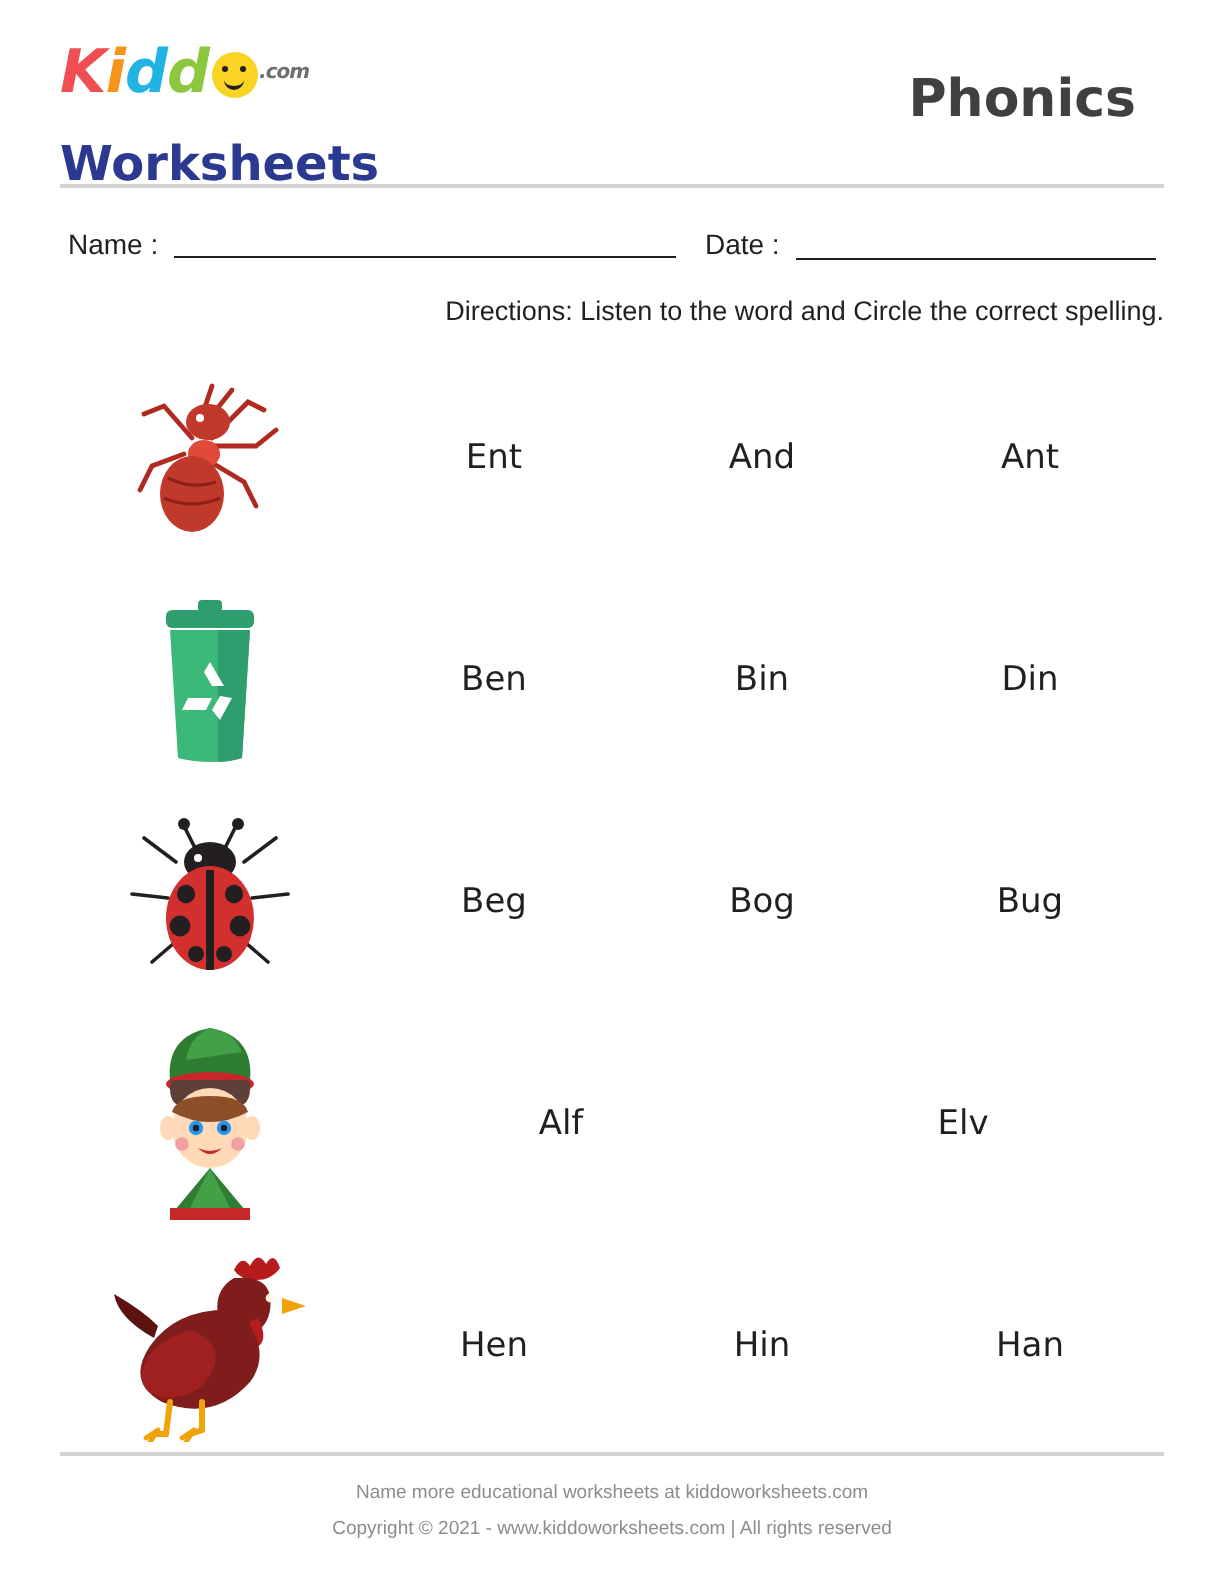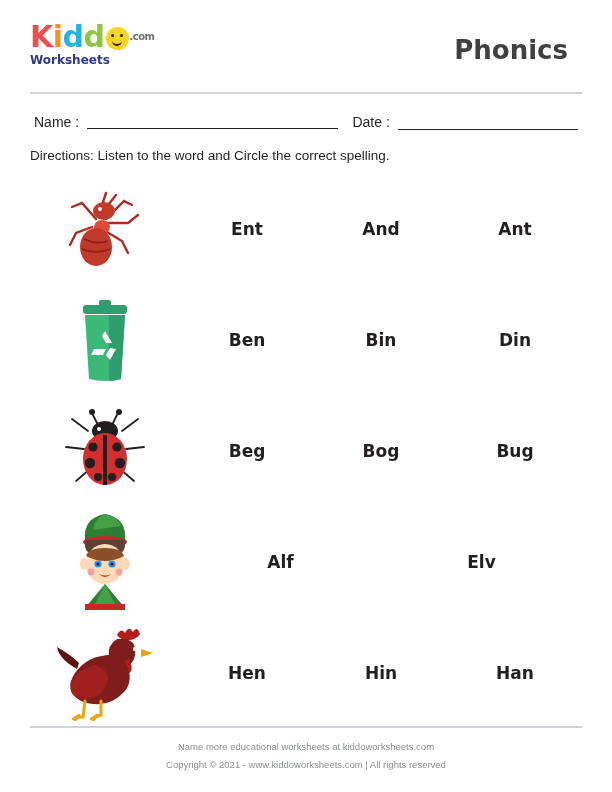--- a/index.html
+++ b/index.html
@@ -38,20 +38,21 @@
     width: 160px;
     height: 56px;
     line-height: 1;
     user-select: none;
   }
   .logo-kiddo {
     font-size: 30px;
     font-weight: bold;
     letter-spacing: -0.5px;
     font-family: "DejaVu Sans", sans-serif;
+    font-style: italic;
   }
   .logo-kiddo span { display: inline-block; }
   .lk1 { color: #f04e53; }
   .lk2 { color: #f7941e; }
   .lk3 { color: #21b4e2; }
   .lk4 { color: #8dc63f; }
   .smiley {
     display: inline-block;
     width: 23px; height: 23px;
     border-radius: 50%;
@@ -77,25 +78,25 @@
     border-bottom: 2px solid #231f20;
     border-radius: 0 0 10px 10px;
   }
   .logo-dotcom {
     font-size: 10px;
     color: #6d6e71;
     vertical-align: 7px;
     font-weight: bold;
   }
   .logo-ws {
-    font-size: 12px;
+    font-size: 24px;
     font-weight: bold;
     color: #2b3990;
     letter-spacing: 0px;
-    margin-top: 2px;
+    margin-top: 18px;
     font-family: "DejaVu Sans", sans-serif;
   }
   .sheet-title {
     font-size: 26px;
     font-weight: bold;
     color: #404040;
     padding-right: 14px;
     font-family: "DejaVu Sans", sans-serif;
     text-align: right;
   }
@@ -117,21 +118,21 @@
   .nd-line {
     flex: 1;
     border-bottom: 1.5px solid #231f20;
     margin-left: 8px;
     height: 14px;
   }
   .nd-name { flex: 1.35; display: flex; align-items: flex-start; }
   .nd-date { flex: 1; display: flex; align-items: flex-end; margin-left: 14px; }
 
   .directions {
-    text-align: left;
+    text-align: right;
     font-size: 13.5px;
     color: #231f20;
     padding: 18px 0 6px 0;
   }
 
   
   .rows {
     padding-top: 4px;
   }
   .row {
@@ -149,21 +150,21 @@
   .pic svg { display: block; }
   .opts {
     flex: 1;
     display: flex;
     align-items: center;
   }
   .opt {
     flex: 1;
     text-align: center;
     font-size: 17px;
-    font-weight: bold;
+    font-weight: normal;
     font-family: "DejaVu Sans", sans-serif;
     color: #231f20;
   }
 
   
   .footer {
     position: absolute;
     left: 30px;
     right: 30px;
     bottom: 18px;

